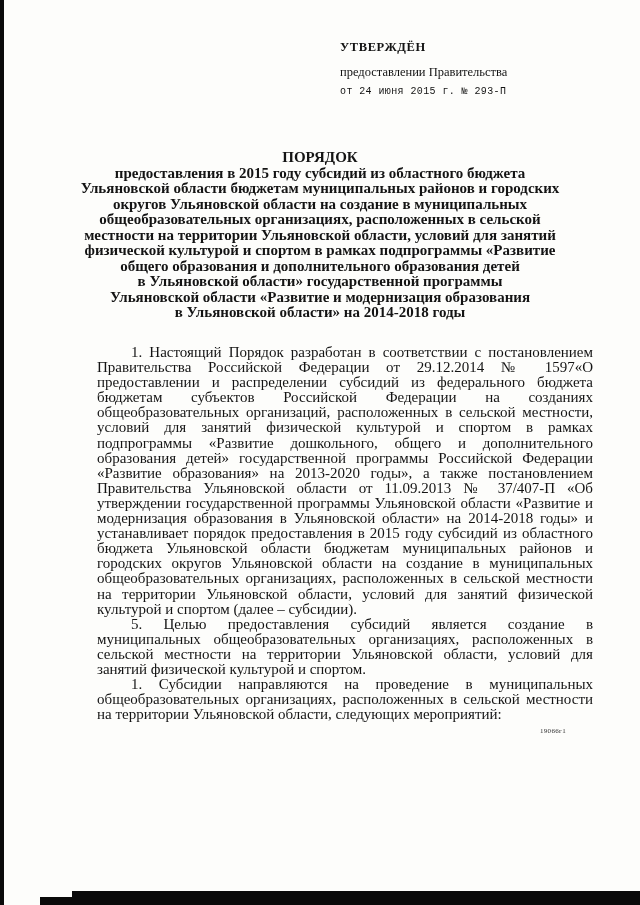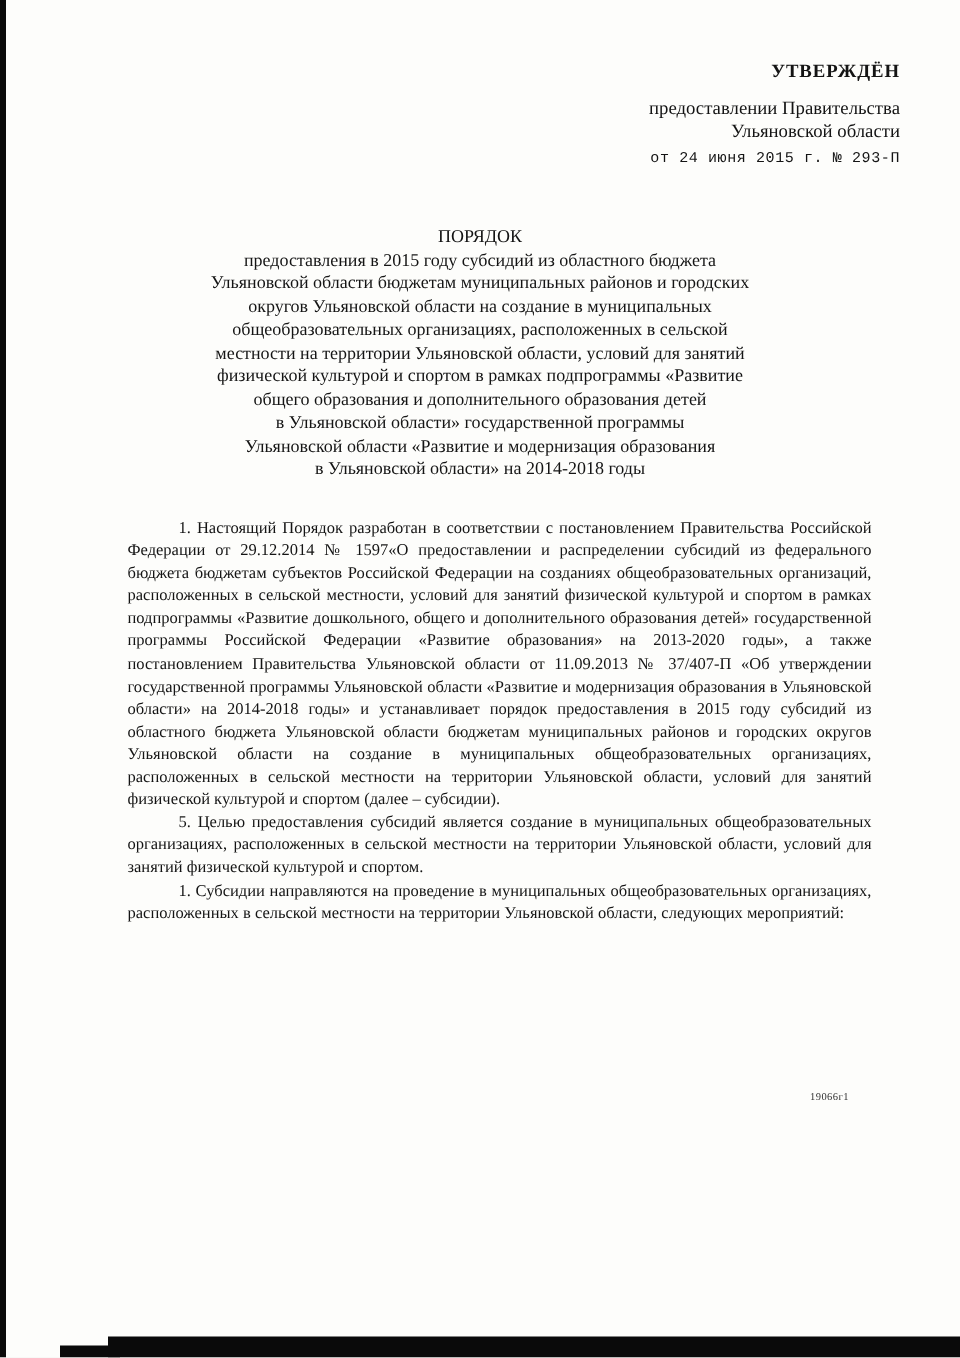--- a/index.html
+++ b/index.html
@@ -26,50 +26,50 @@
     width: 568px; height: 14px;
     background: #0a0a0a;
   }
   .scan-bottom-taper {
     position: absolute; left: 40px; top: 897px;
     width: 40px; height: 8px;
     background: #0a0a0a;
   }
   
   .approval {
-    position: absolute; left: 360px; top: 40px; width: 240px;
-    text-align: right;
+    position: absolute; left: 340px; top: 40px; width: 240px;
+    text-align: left;
     font-size: 12.5px; line-height: 15px;
   }
   .approval .approved {
     font-weight: bold;
     letter-spacing: 0.6px;
     margin-bottom: 10px;
   }
   .approval .decree-date {
     font-family: "Liberation Mono", monospace;
     font-size: 10px;
     letter-spacing: 0.4px;
     margin-top: 4px;
     white-space: nowrap;
   }
   
   .doc-title {
     position: absolute; left: 58px; top: 150px; width: 524px;
     text-align: center;
-    font-weight: normal;
-    font-size: 12px; line-height: 15.5px;
+    font-weight: bold;
+    font-size: 15px; line-height: 15.5px;
   }
   .doc-title .title-body {
     white-space: pre-line;
   }
   
   .doc-body {
-    position: absolute; left: 85px; top: 345px; width: 496px;
-    font-size: 11px; line-height: 15.1px;
+    position: absolute; left: 97px; top: 345px; width: 496px;
+    font-size: 15px; line-height: 15.1px;
     text-align: justify;
   }
   .doc-body p {
     margin: 0;
     text-indent: 34px;
   }
   
   .footnote {
     position: absolute; left: 540px; top: 727px;
     font-size: 7px; letter-spacing: 0.3px;
@@ -81,21 +81,20 @@
 
 <div class="page">
 
   <div class="scan-left"></div>
   <div class="scan-bottom"></div>
   <div class="scan-bottom-taper"></div>
 
   <div class="approval">
     <div class="approved">УТВЕРЖДЁН</div>
     <div>предоставлении Правительства</div>
-    <div>Ульяновской области</div>
     <div class="decree-date">от 24 июня 2015 г. № 293-П</div>
   </div>
 
   <div class="doc-title">
     <div>ПОРЯДОК</div>
     <div class="title-body">предоставления в 2015 году субсидий из областного бюджета
 Ульяновской области бюджетам муниципальных районов и городских
 округов Ульяновской области на создание в муниципальных
 общеобразовательных организациях, расположенных в сельской
 местности на территории Ульяновской области, условий для занятий

